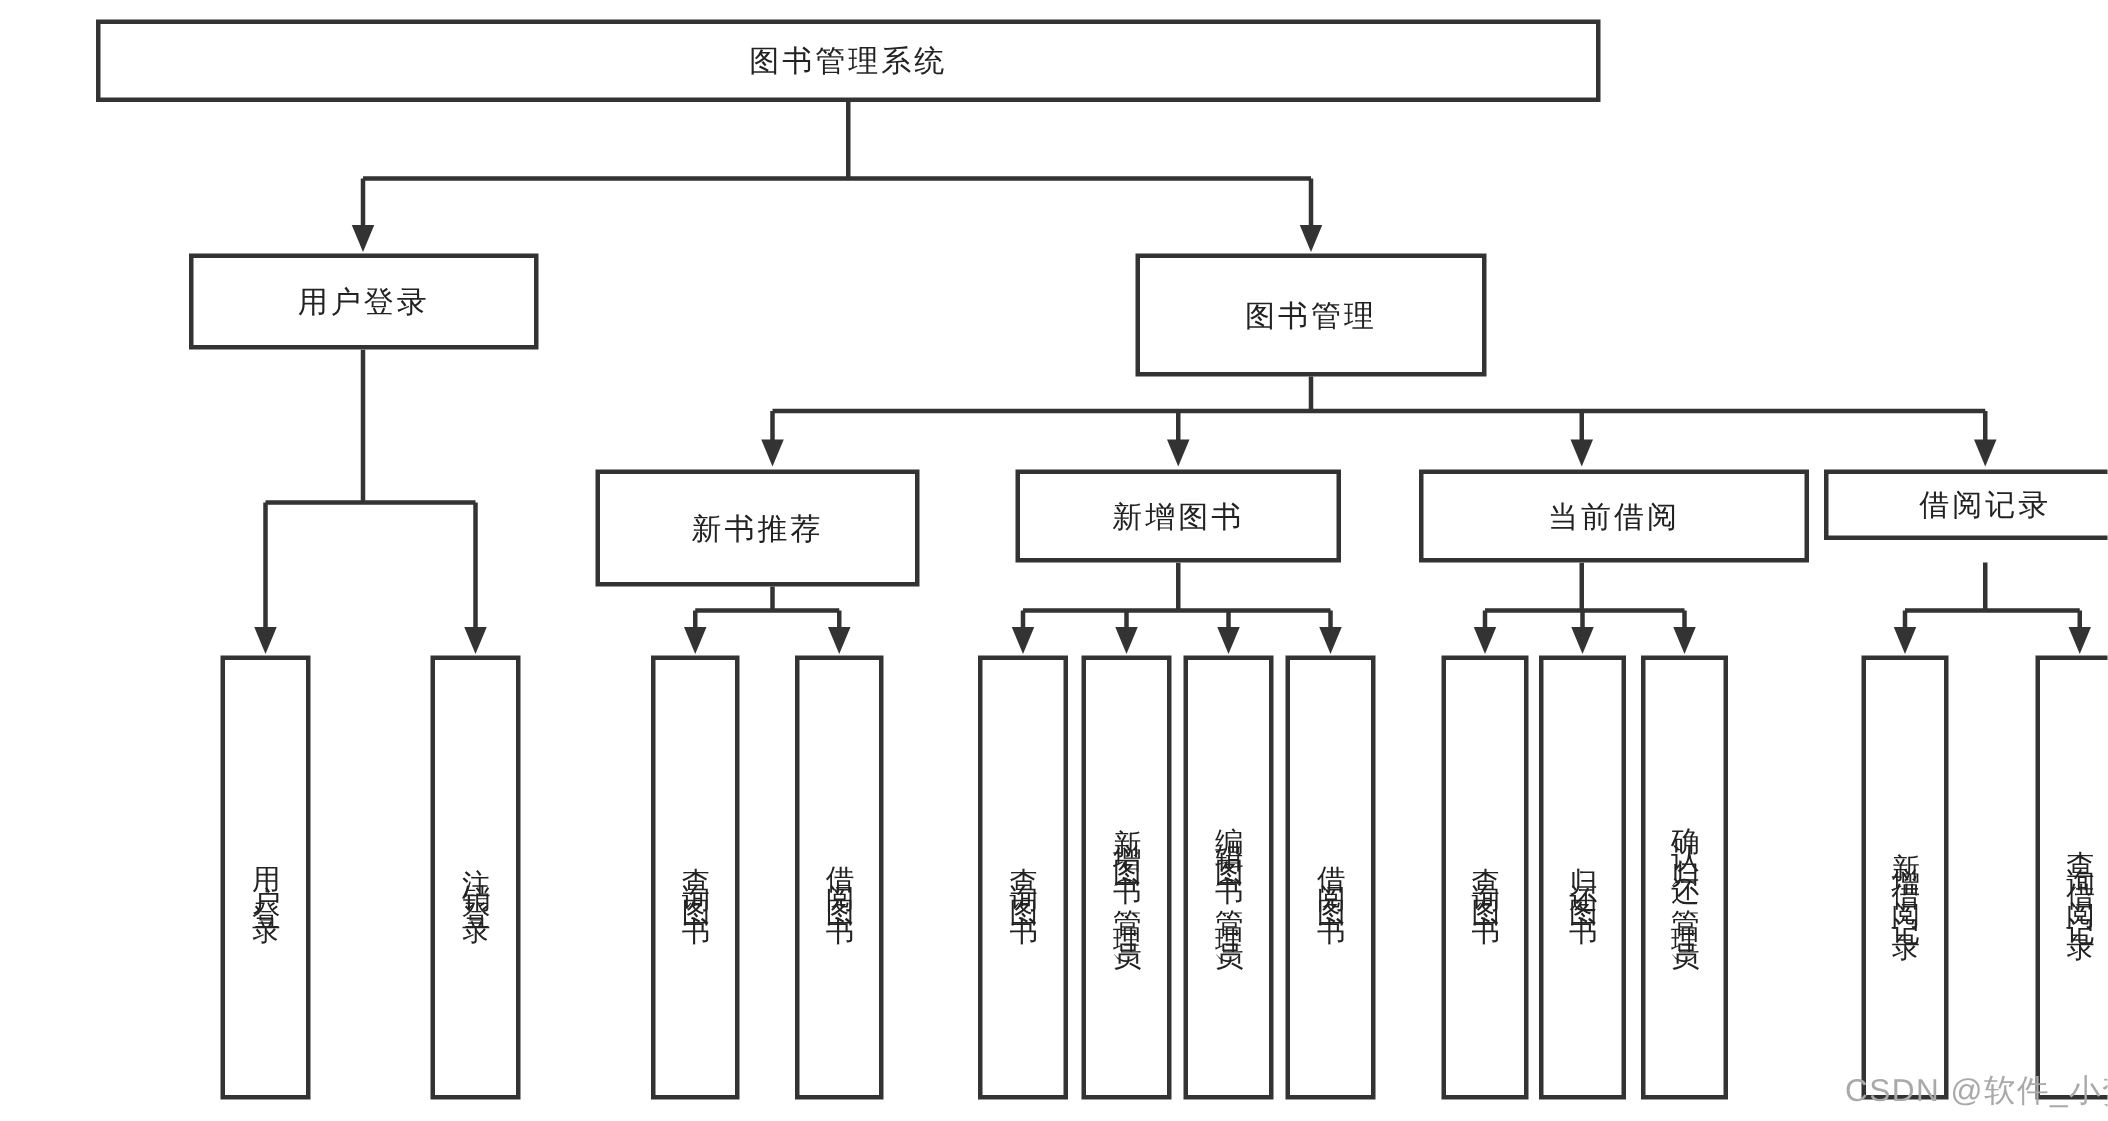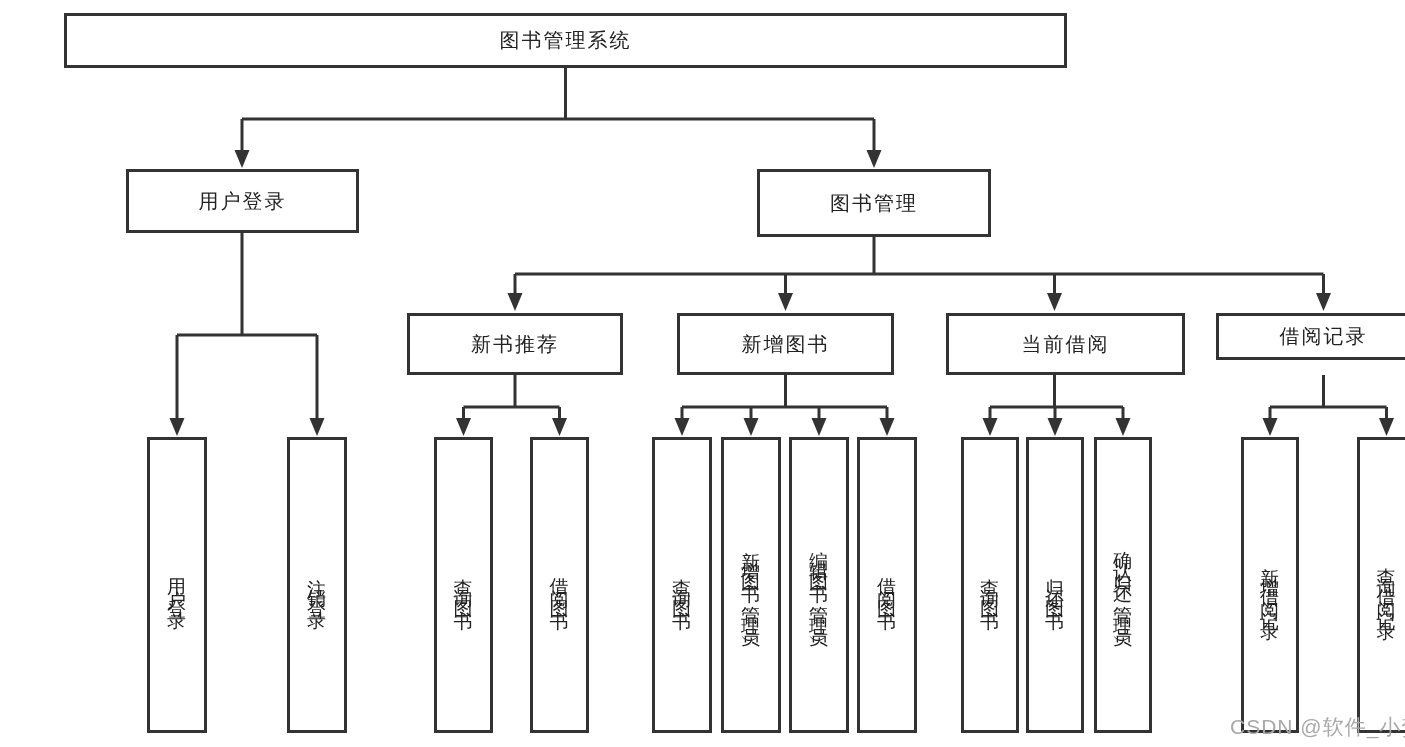--- a/index.html
+++ b/index.html
@@ -114,25 +114,25 @@
       <path class="ln" d="M1226 407 V419"></path>
       <polygon class="ar" points="1218.5,418 1233.5,418 1226,436"></polygon>
       <path class="ln" d="M1342.5 407 V419"></path>
       <polygon class="ar" points="1335,418 1350,418 1342.5,436"></polygon>
     </g>
   </svg>
 
   <div class="node" style="left:20px;top:13px;width:1003px;height:55px">图书管理系统</div>
 
   <div class="node" style="left:82px;top:169px;width:233px;height:64px">用户登录</div>
-  <div class="node" style="left:713px;top:169px;width:234px;height:68px">图书管理</div>
+  <div class="node" style="left:713px;top:169px;width:234px;height:82px">图书管理</div>
 
-  <div class="node" style="left:363px;top:313px;width:216px;height:62px">新书推荐</div>
+  <div class="node" style="left:353px;top:313px;width:216px;height:78px">新书推荐</div>
   <div class="node" style="left:633px;top:313px;width:217px;height:62px">新增图书</div>
-  <div class="node" style="left:902px;top:313px;width:239px;height:62px">当前借阅</div>
+  <div class="node" style="left:902px;top:313px;width:260px;height:62px">当前借阅</div>
   <div class="node" style="left:1172px;top:313px;width:215px;height:47px">借阅记录</div>
 
   <div class="node leaf" style="left:103px;top:437px;width:60px;height:296px">
     <span class="vtext">用户登录</span>
   </div>
   <div class="node leaf" style="left:243px;top:437px;width:60px;height:296px">
     <span class="vtext">注销登录</span>
   </div>
 
   <div class="node leaf" style="left:390px;top:437px;width:59px;height:296px">

